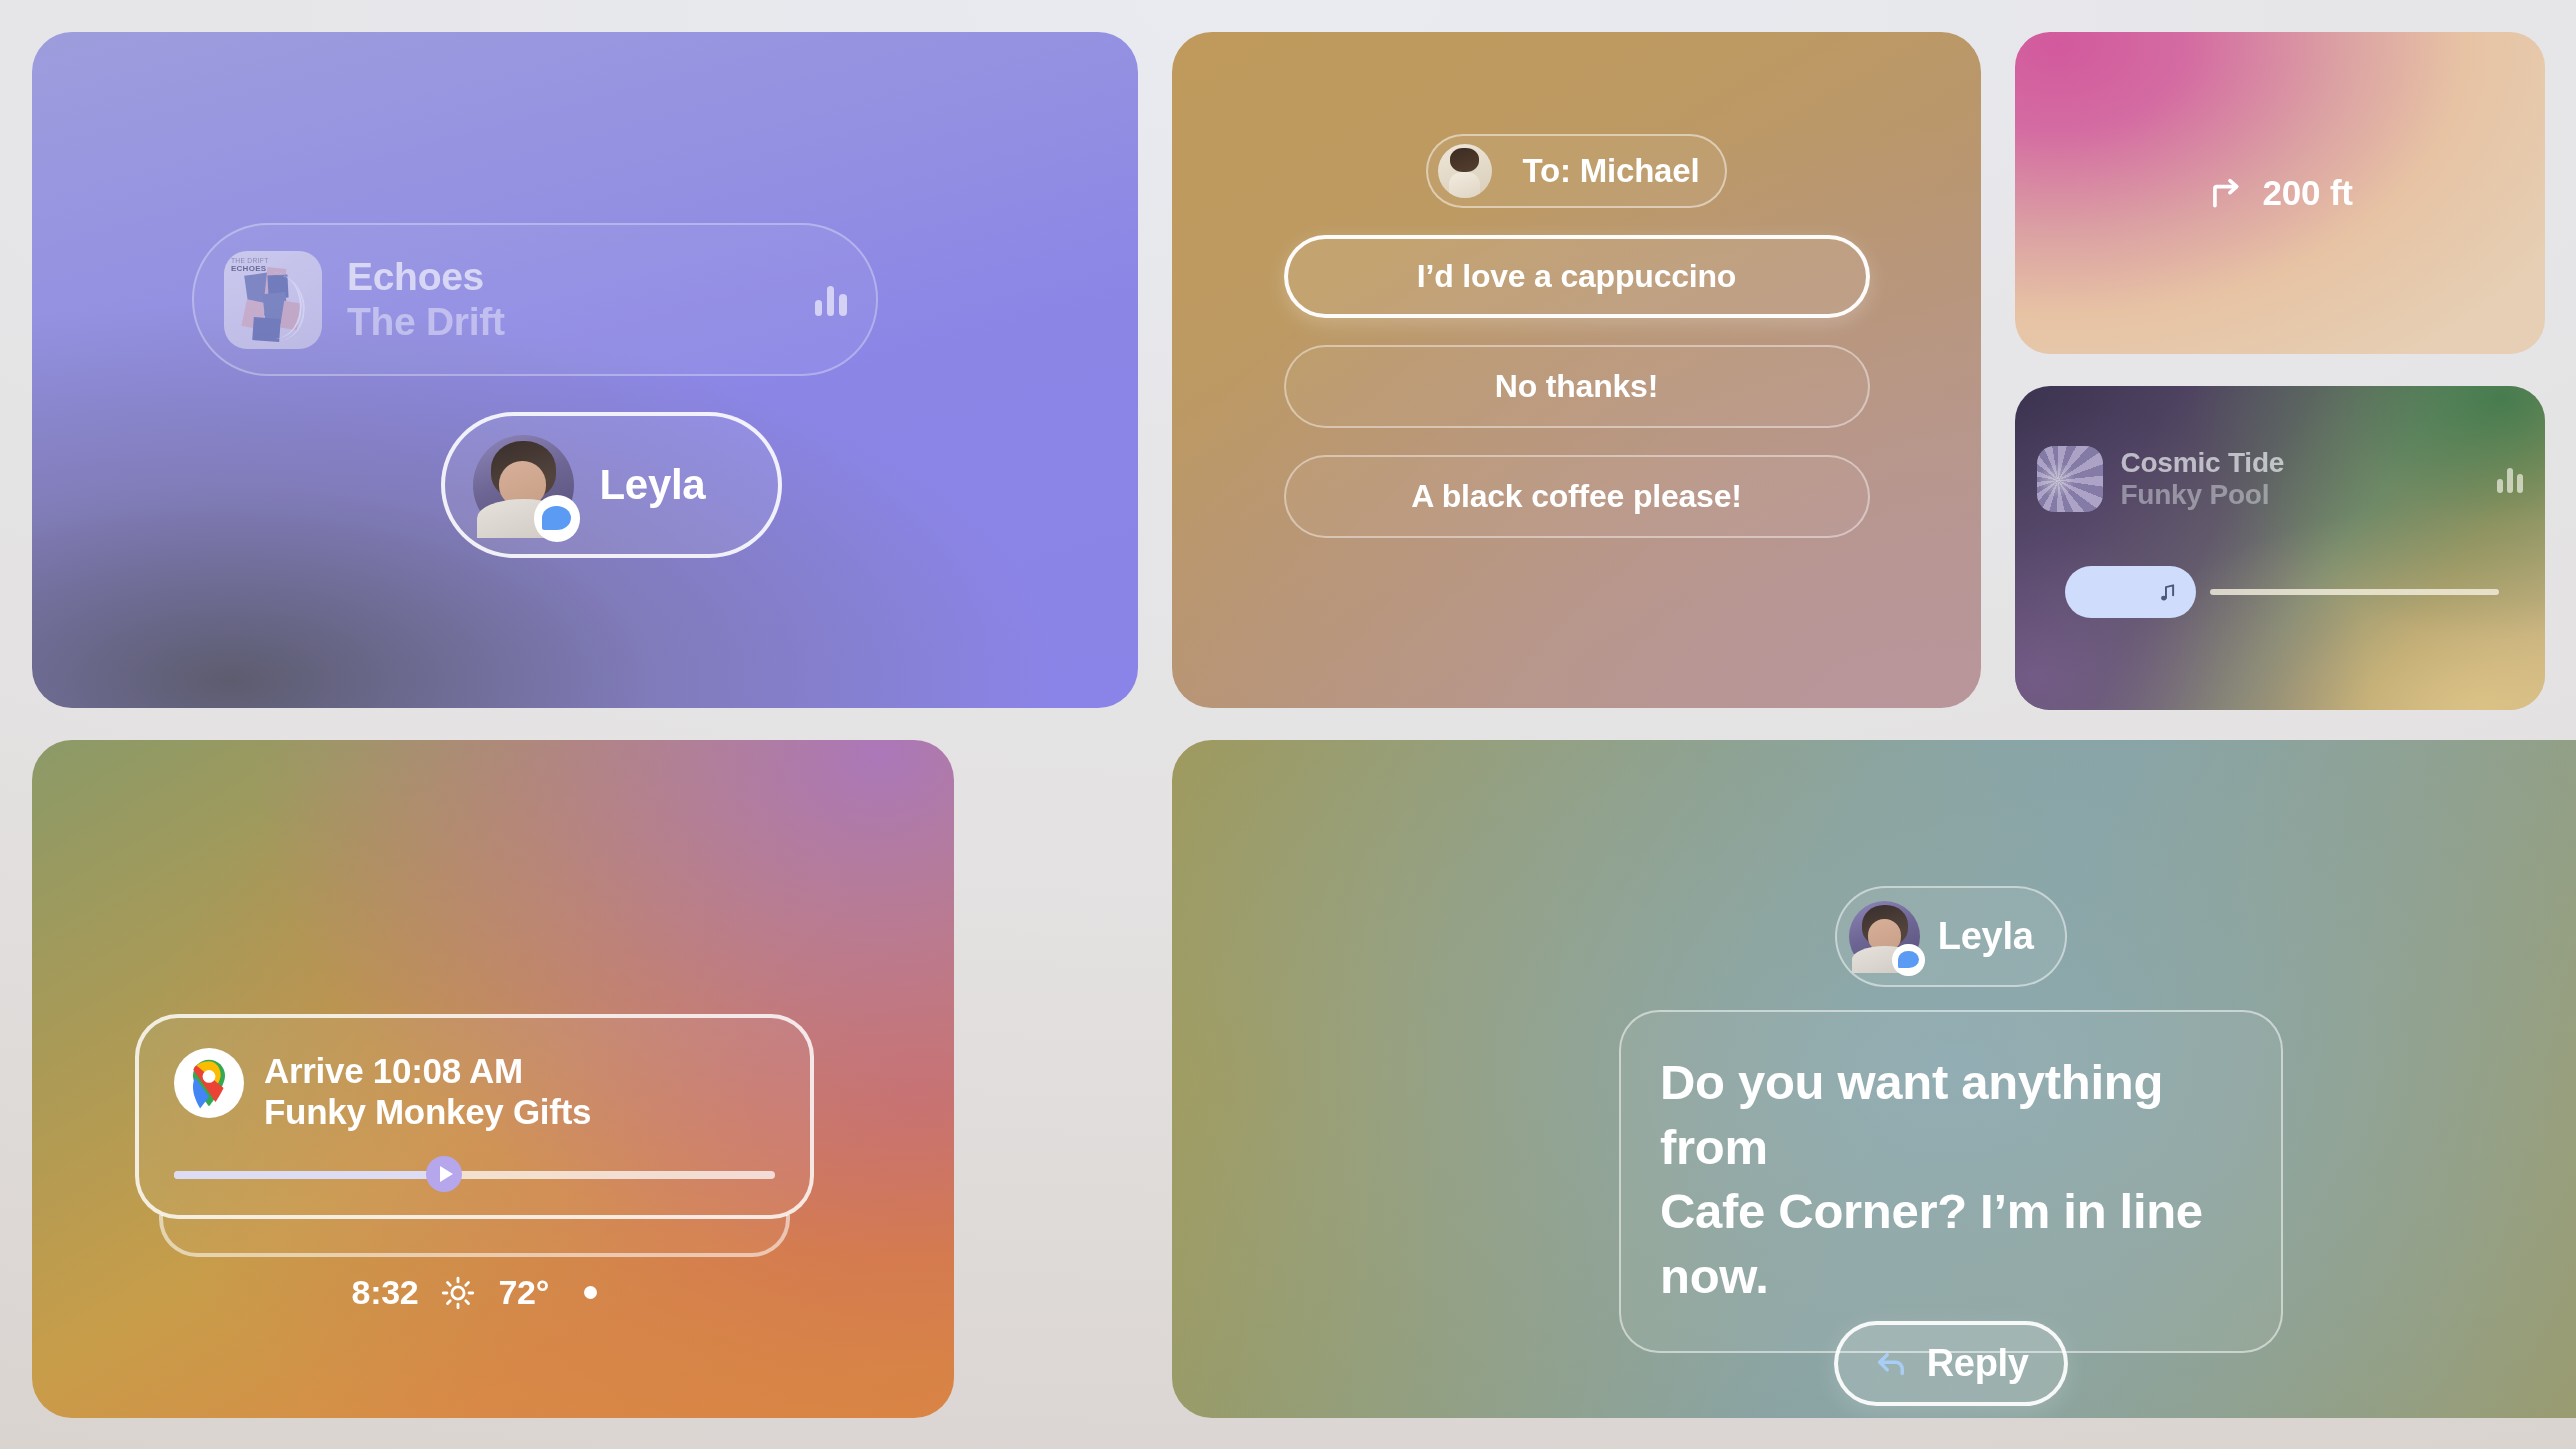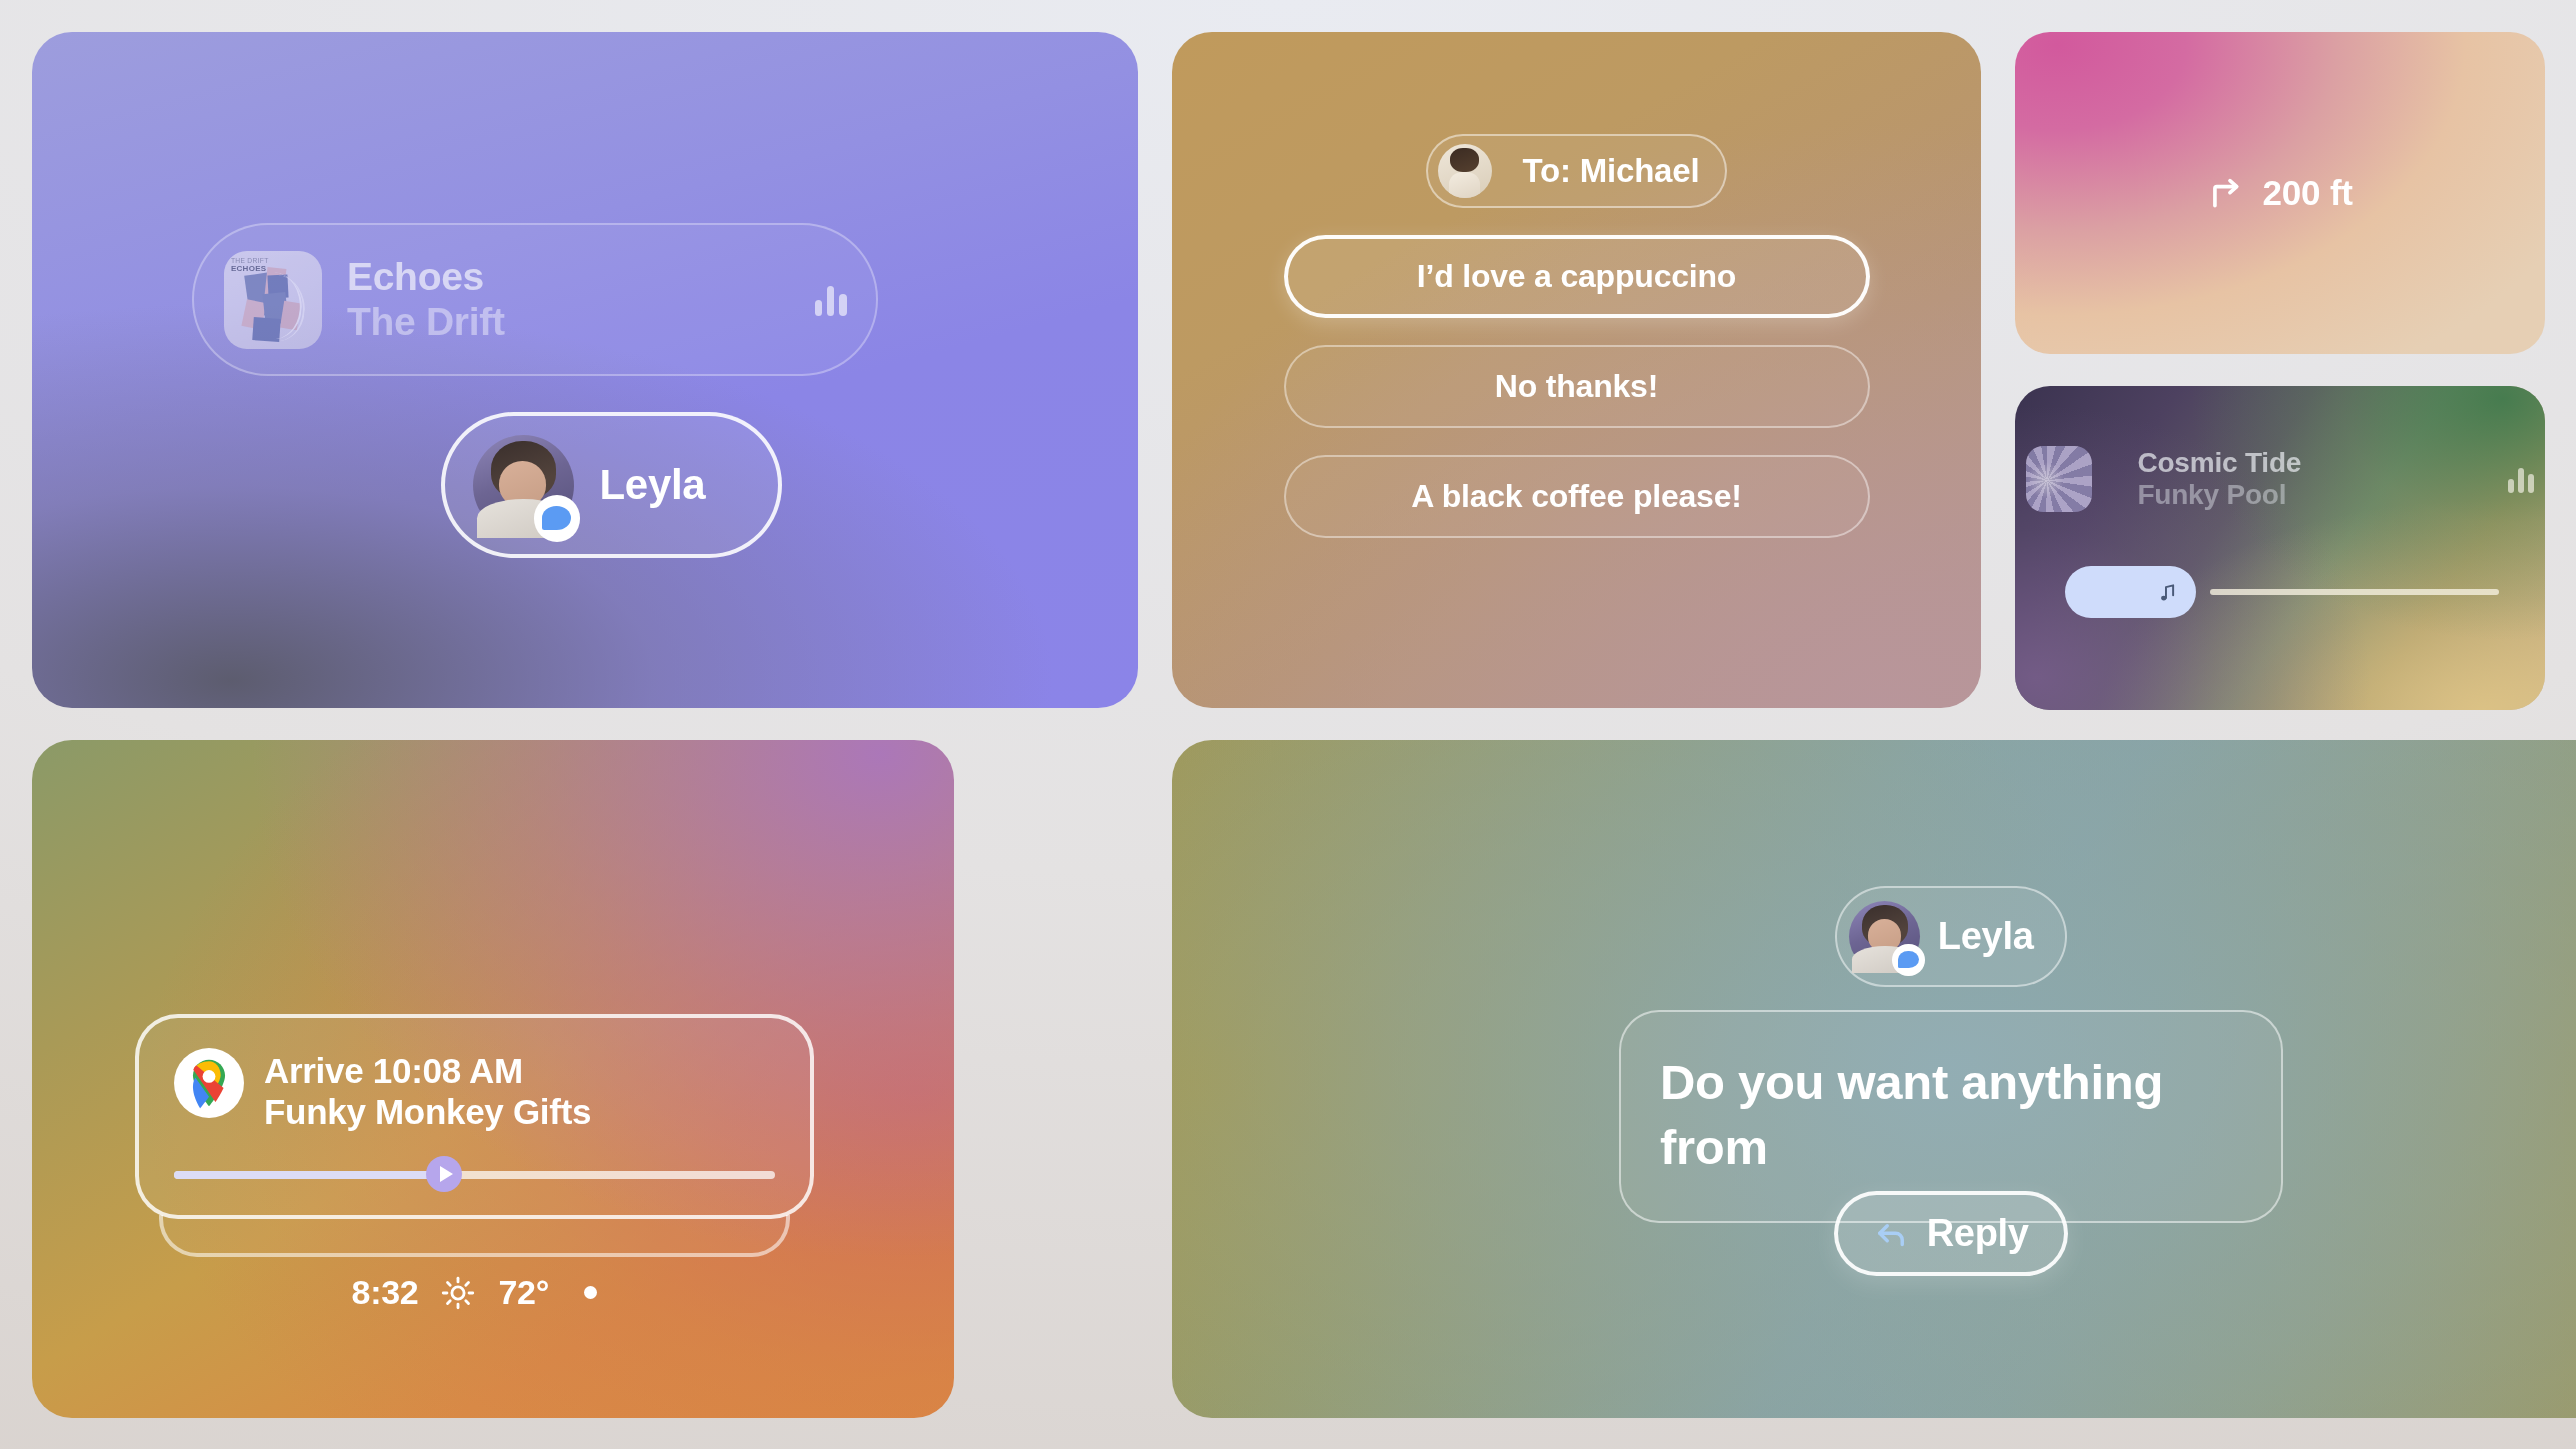--- a/index.html
+++ b/index.html
@@ -240,21 +240,21 @@
   .nav-inner {
     position: absolute; inset: 0;
     display: flex; align-items: center; justify-content: center; gap: 17.4px;
   }
   .turn-icon { width: 38px; height: 38px; flex: 0 0 auto; }
   .nav-dist { font-size: 35px; font-weight: 600; color: #ffffff; letter-spacing: -0.2px; }
 
   
   .mini-row {
     position: absolute; left: 0; right: 0; top: 60px;
-    display: flex; align-items: center; padding: 0 11px; gap: 28px;
+    display: flex; align-items: center; padding: 0 22px;
   }
   .mini-art {
     width: 66px; height: 66px; border-radius: 17.4px; flex: 0 0 auto;
     background:
       repeating-conic-gradient(from 0deg at 32% 52%,
         #bdb4d8 0deg 14deg, #8e86b2 14deg 28deg);
     opacity: 0.85;
     position: relative; overflow: hidden;
   }
   .mini-art::after {
@@ -543,20 +543,21 @@
           <span class="shoulders"></span>
           <span class="msg-badge">
             <span class="bubble"></span>
           </span>
         </span>
         <span class="sender-name">Leyla</span>
       </div>
 
       <div class="msg-bubble">
         <div class="msg-line">Do you want anything from</div>
+        <div class="msg-line">Cafe Corner? I’m in line now.</div>
       </div>
 
       <div class="reply-btn">
         <svg class="reply-icon" viewBox="0 0 24 24" fill="none">
           <path d="M9.5 6.5 4.5 11.5l5 5" stroke="#a9cef5" stroke-width="2.3" stroke-linecap="round" stroke-linejoin="round"></path>
           <path d="M4.5 11.5H15a4.5 4.5 0 0 1 4.5 4.5v3" stroke="#a9cef5" stroke-width="2.3" stroke-linecap="round" stroke-linejoin="round"></path>
         </svg>
         <span class="reply-label">Reply</span>
       </div>
 

